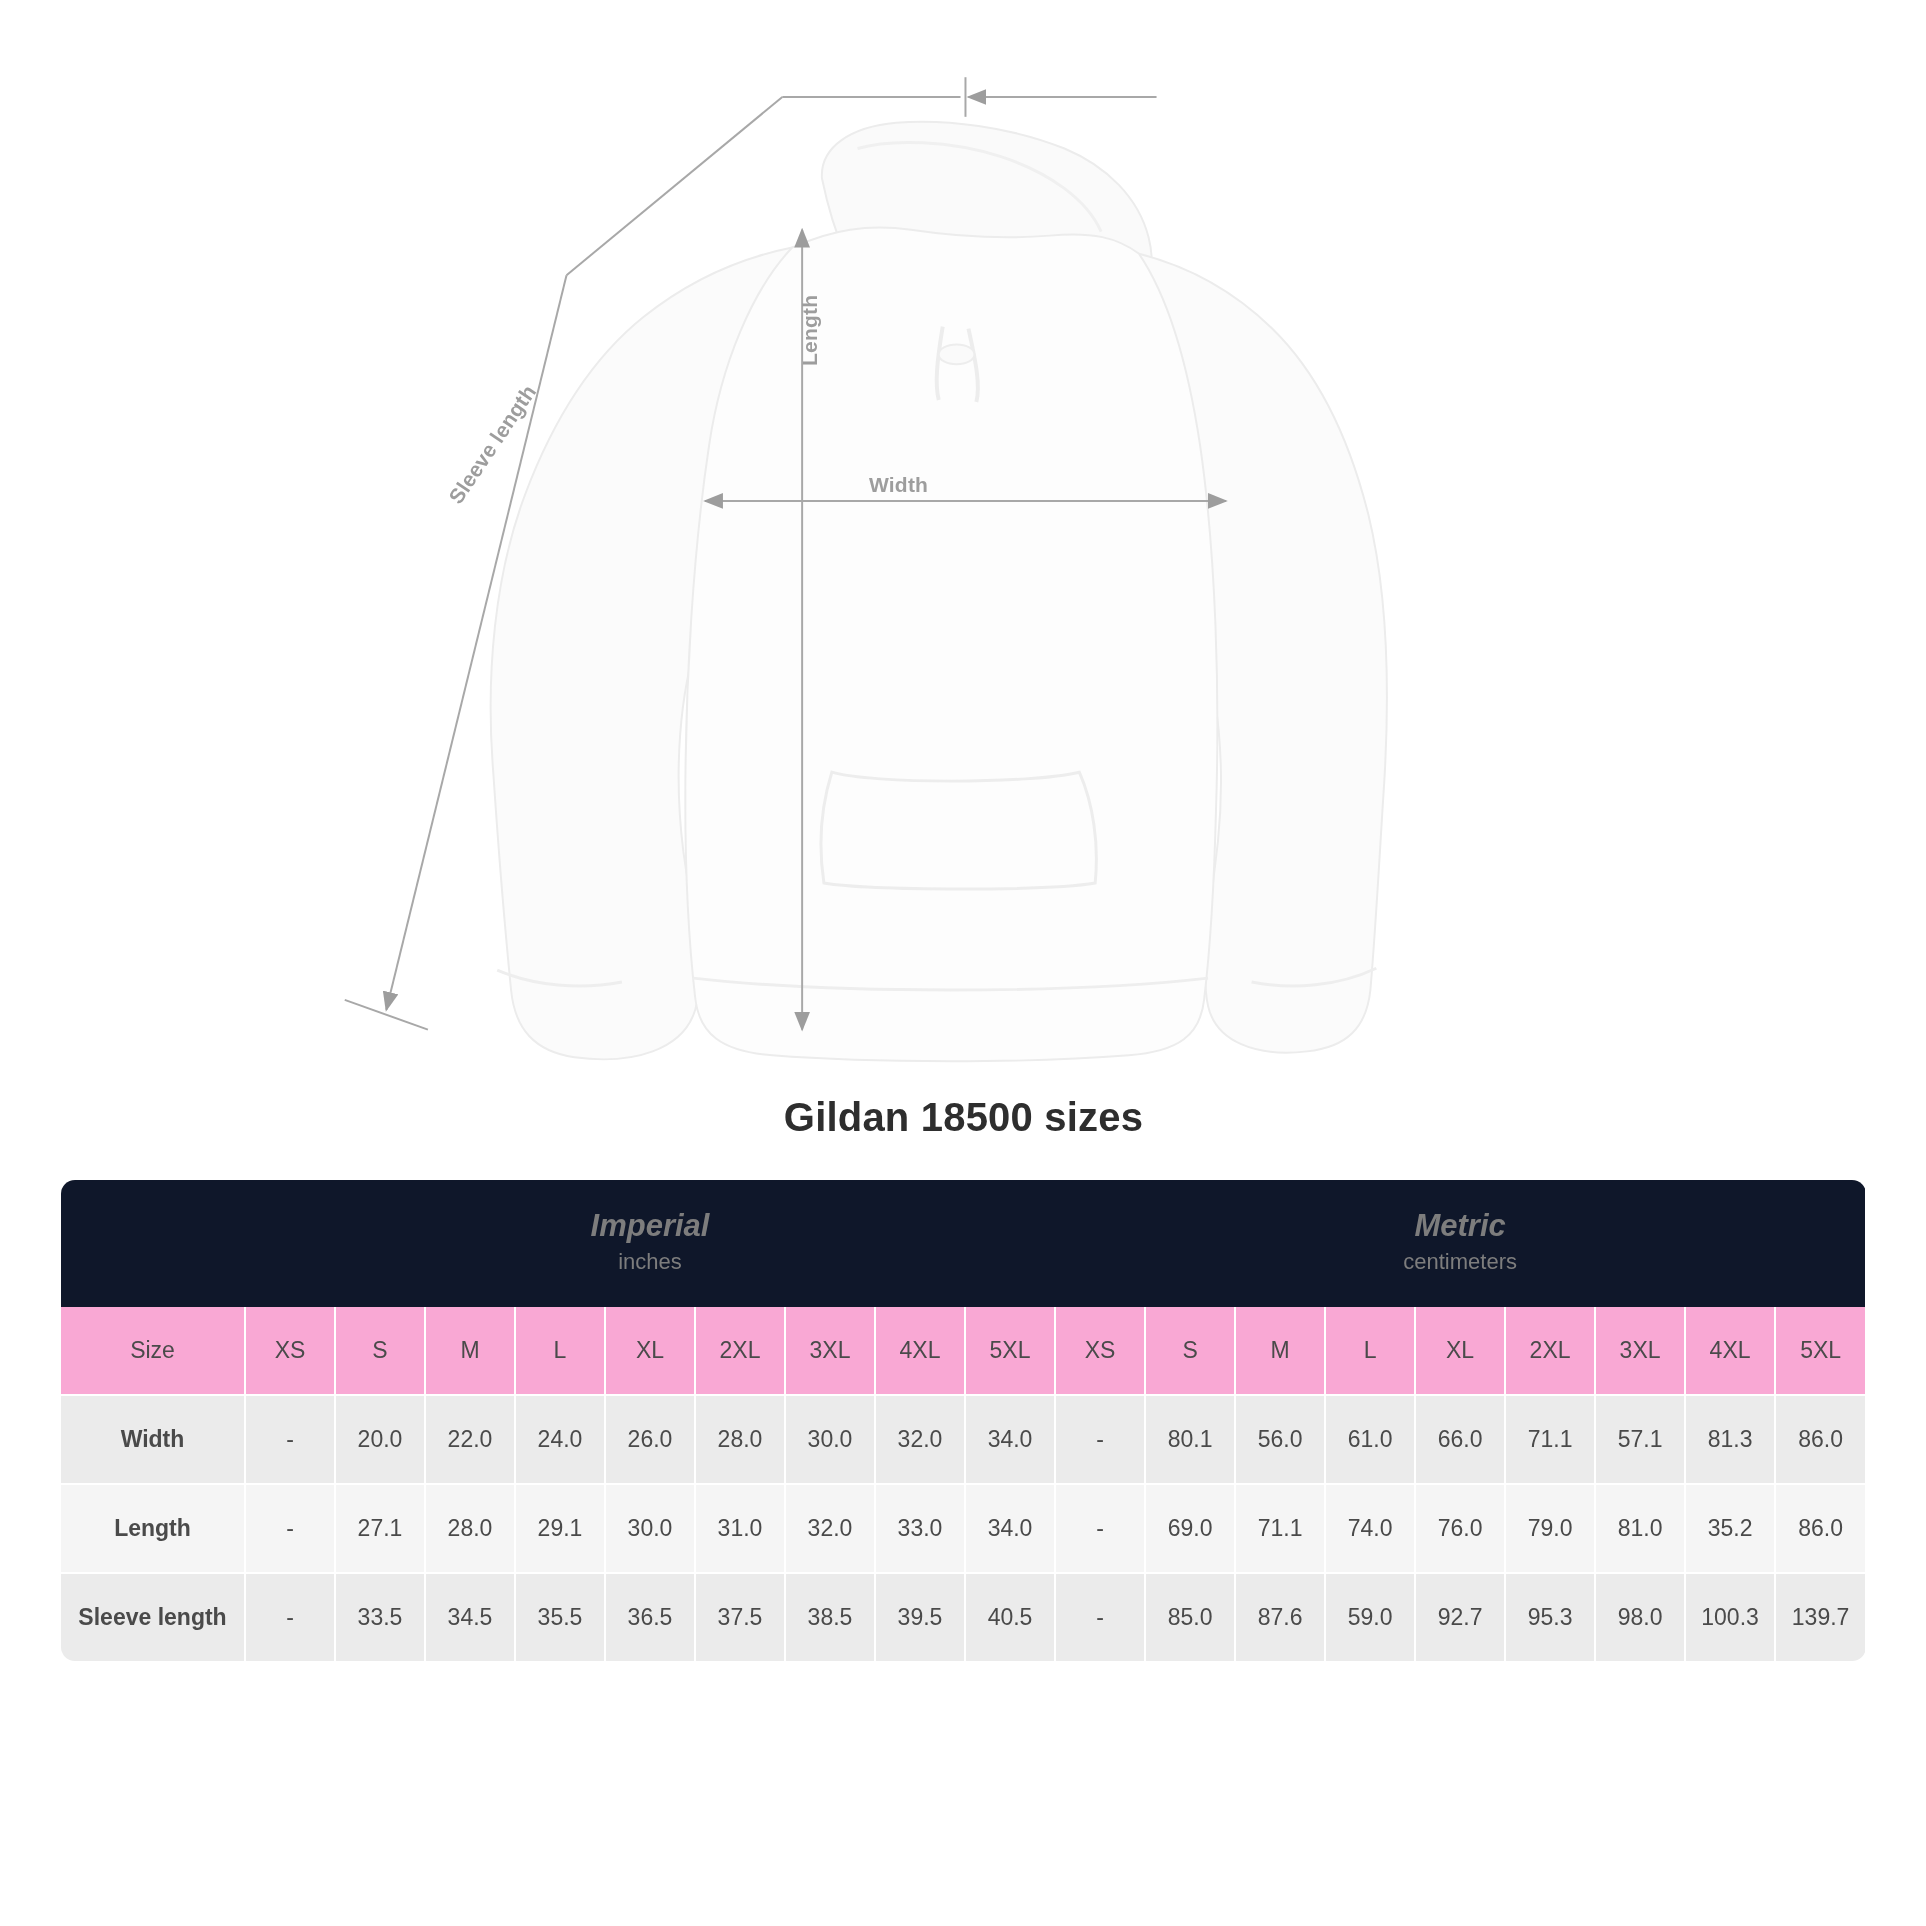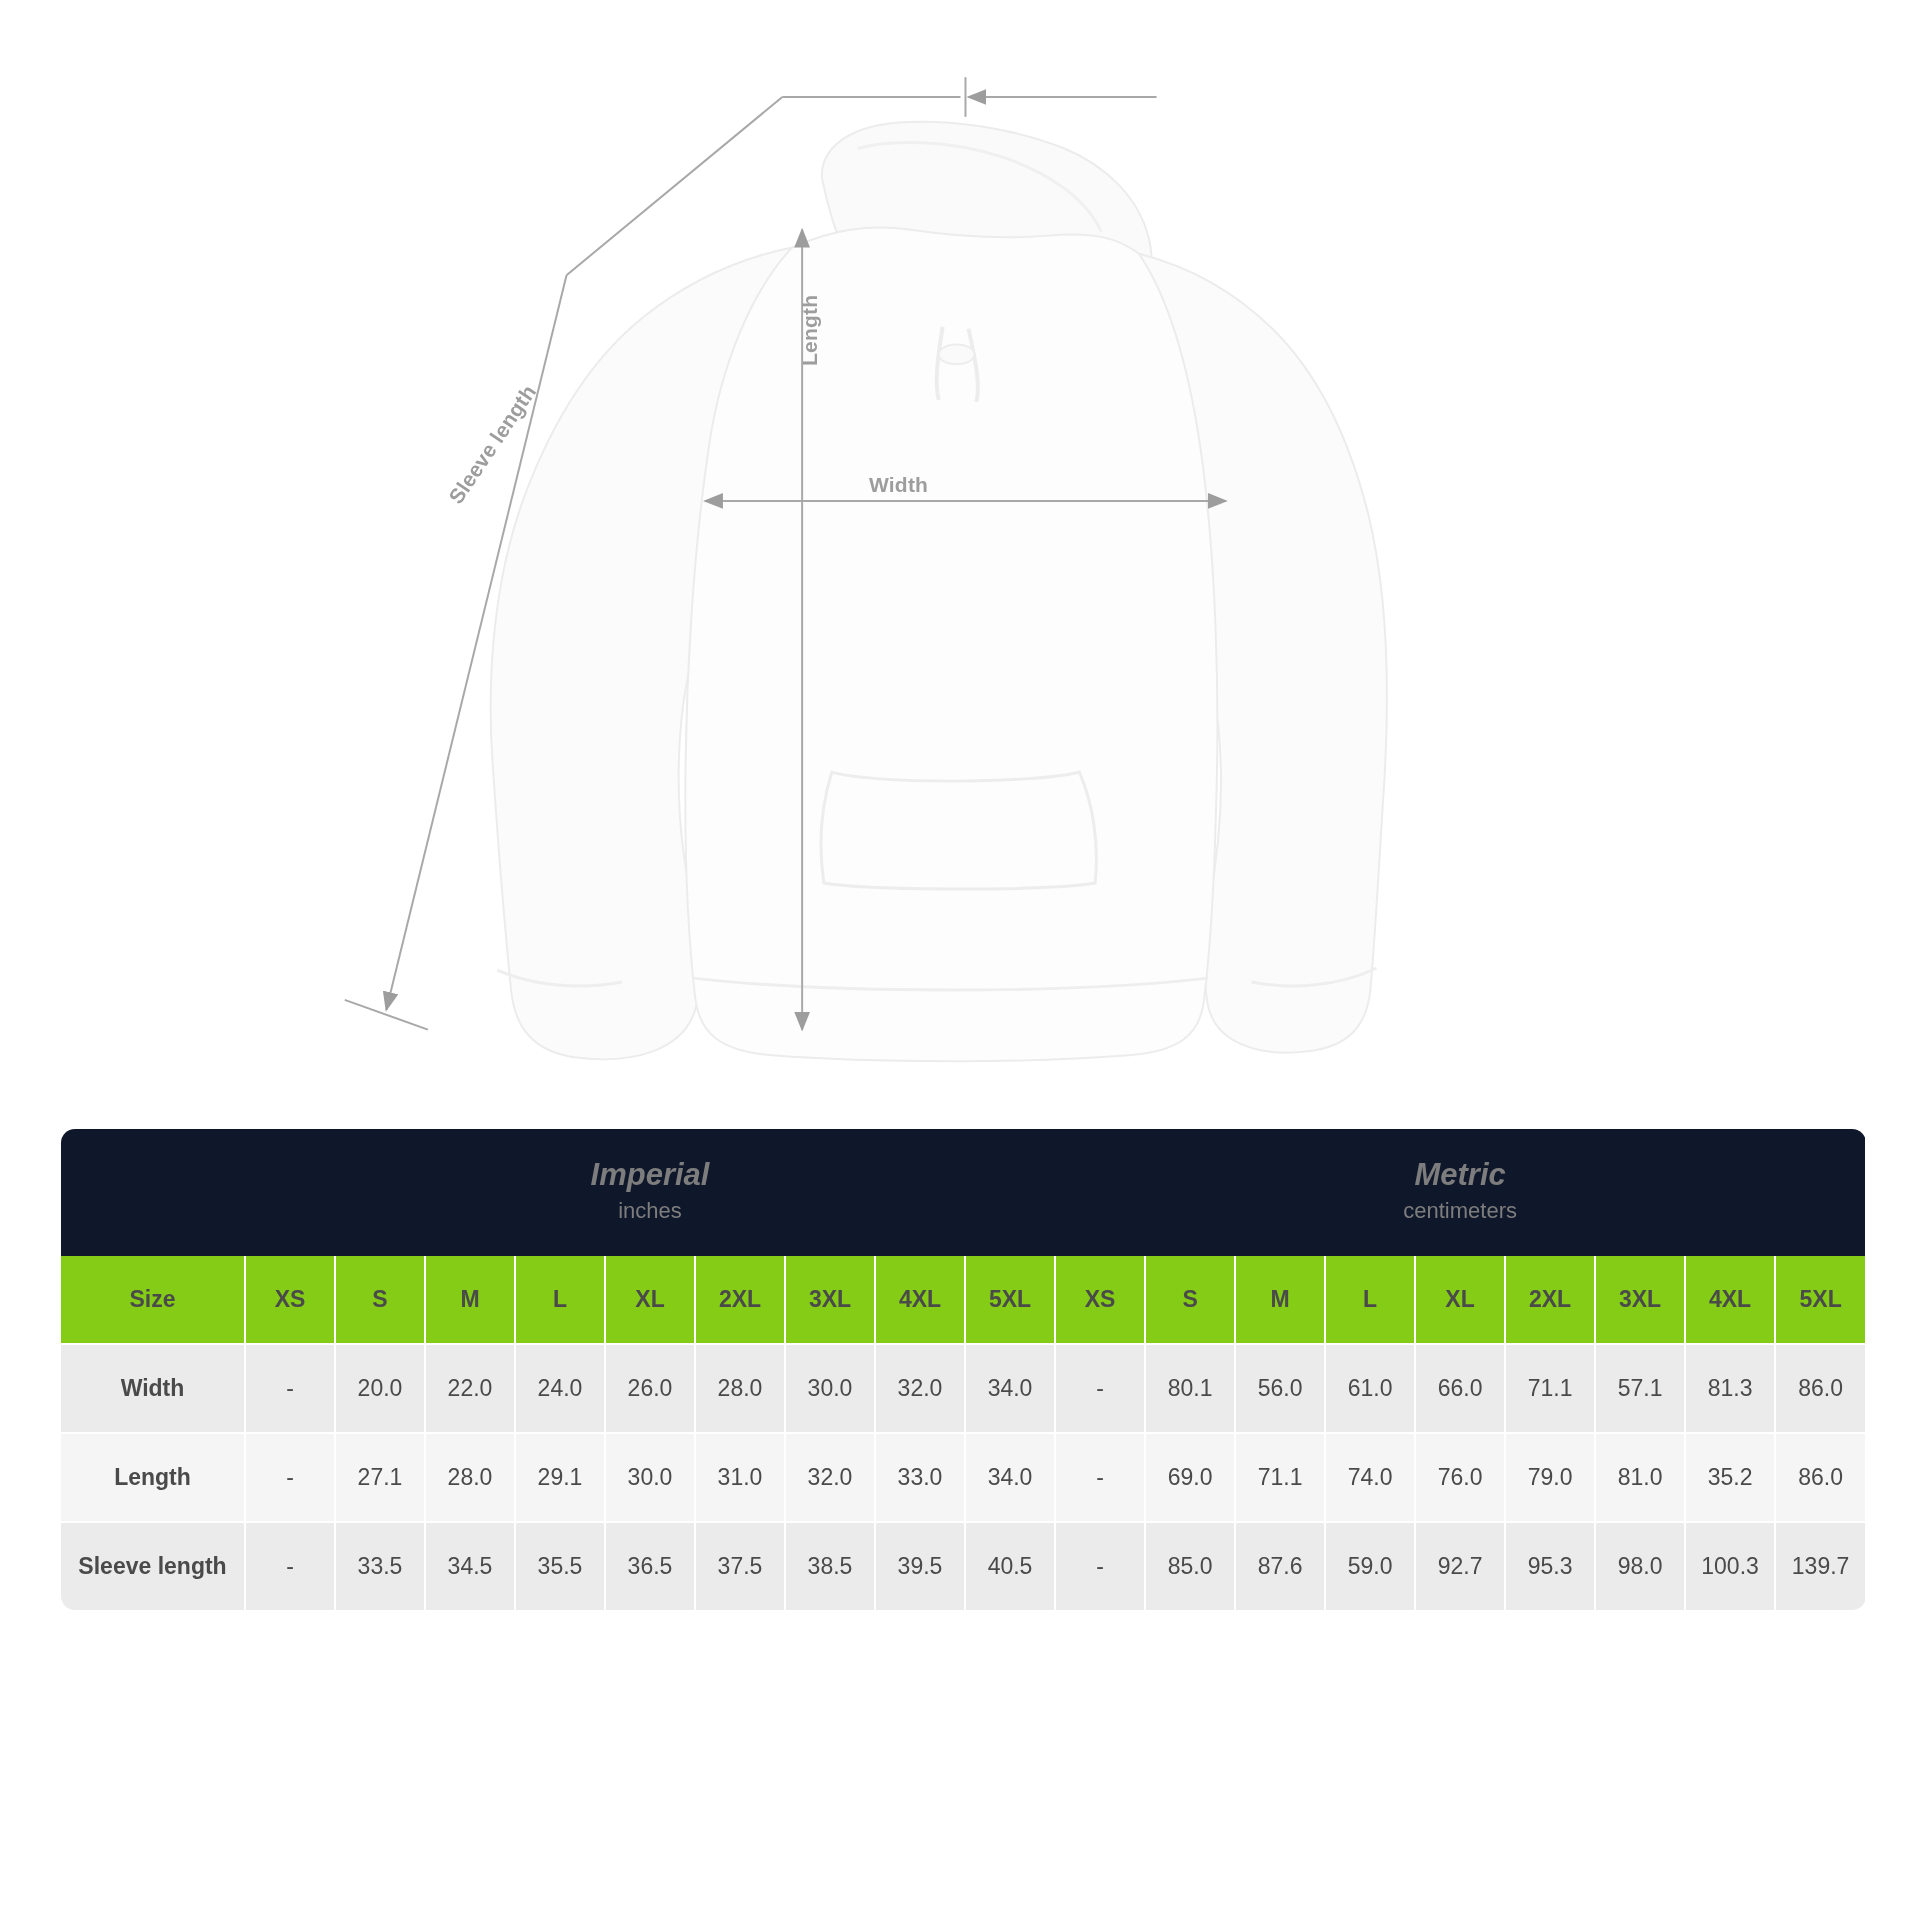--- a/index.html
+++ b/index.html
@@ -104,23 +104,23 @@
     font-style: italic;
     color: #7d7d7d;
     line-height: 1.15;
   }
   .unit-sub {
     font-size: 22px;
     color: #7d7d7d;
     line-height: 1.6;
   }
   .hdr-row td {
-    background: #84cc16;
+    background: #f9a8d4;
     height: 87px;
-    font-weight: bold;
+    font-weight: normal;
     color: #5a5a5a;
     font-size: 24px;
     border-right: 2px solid #ffffff;
   }
   .hdr-row td:last-child { border-right: none; }
   .row-label {
     font-weight: bold;
     color: #4a4a4a;
     font-size: 24px;
   }
@@ -209,20 +209,21 @@
         <line x1="348" y1="1010" x2="432" y2="1040"></line>
       </g>
     </svg>
 
     <span class="dim-label label-length">Length</span>
     <span class="dim-label label-width">Width</span>
     <span class="dim-label label-sleeve">Sleeve length</span>
   </div>
 
   <div class="title-block">
+    <h1 class="chart-title">Gildan 18500 sizes</h1>
   </div>
 
   <div class="table-wrap">
     <table class="size-table">
       <colgroup>
         <col class="col-first">
         <col class="col-cell">
           <col class="col-cell">
           <col class="col-cell">
           <col class="col-cell">

